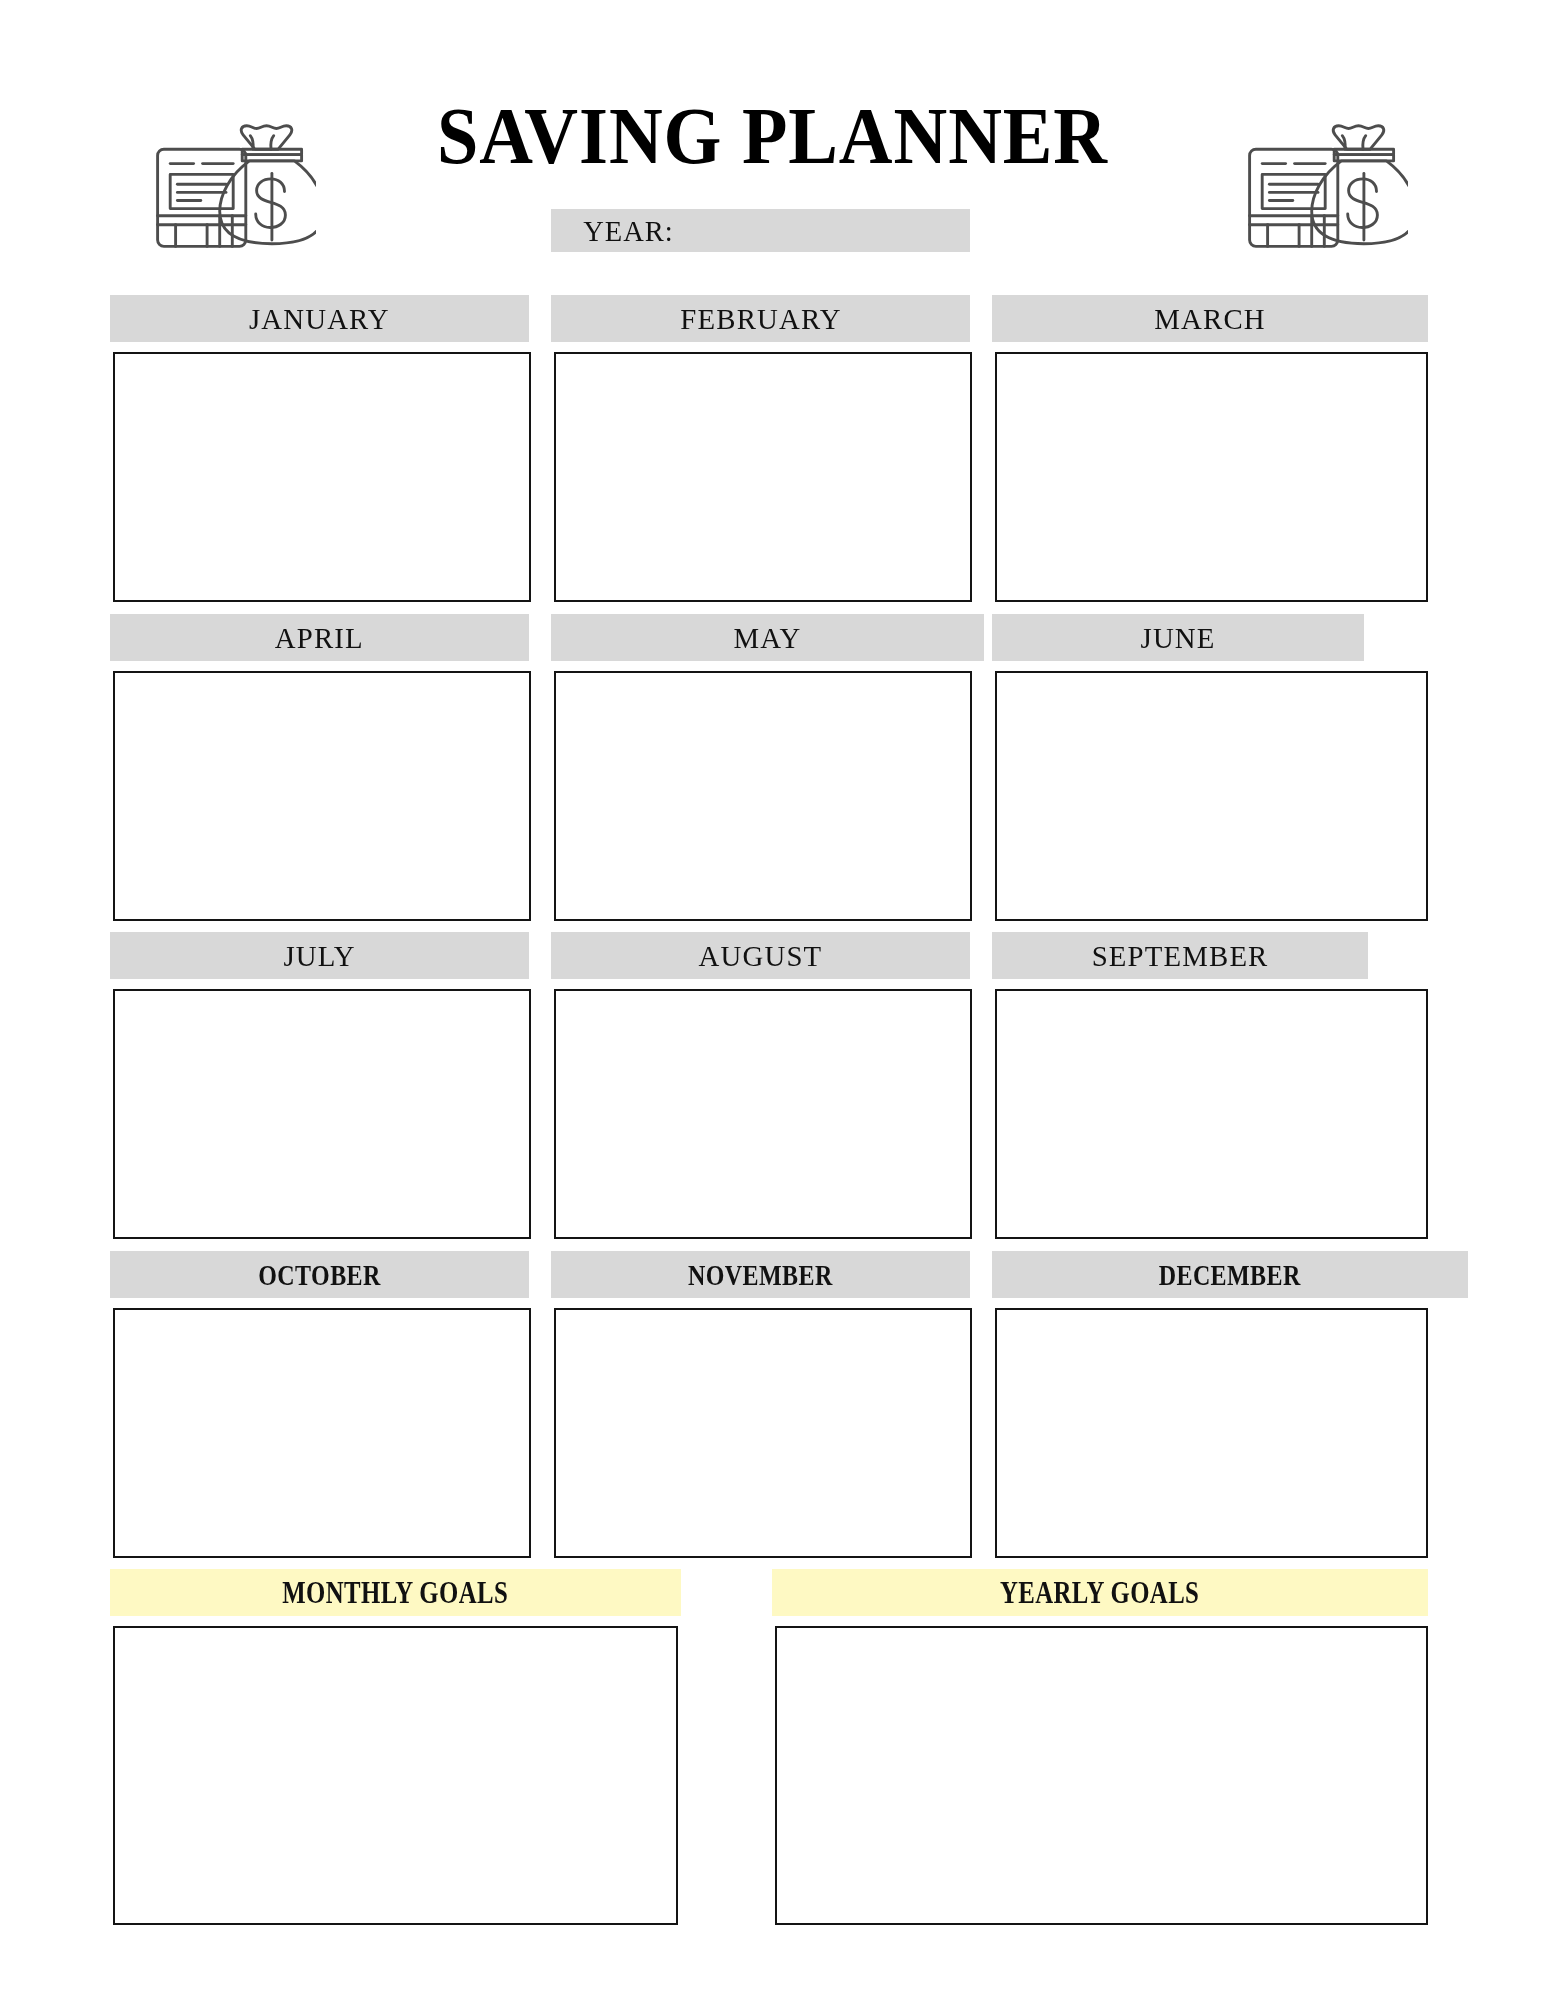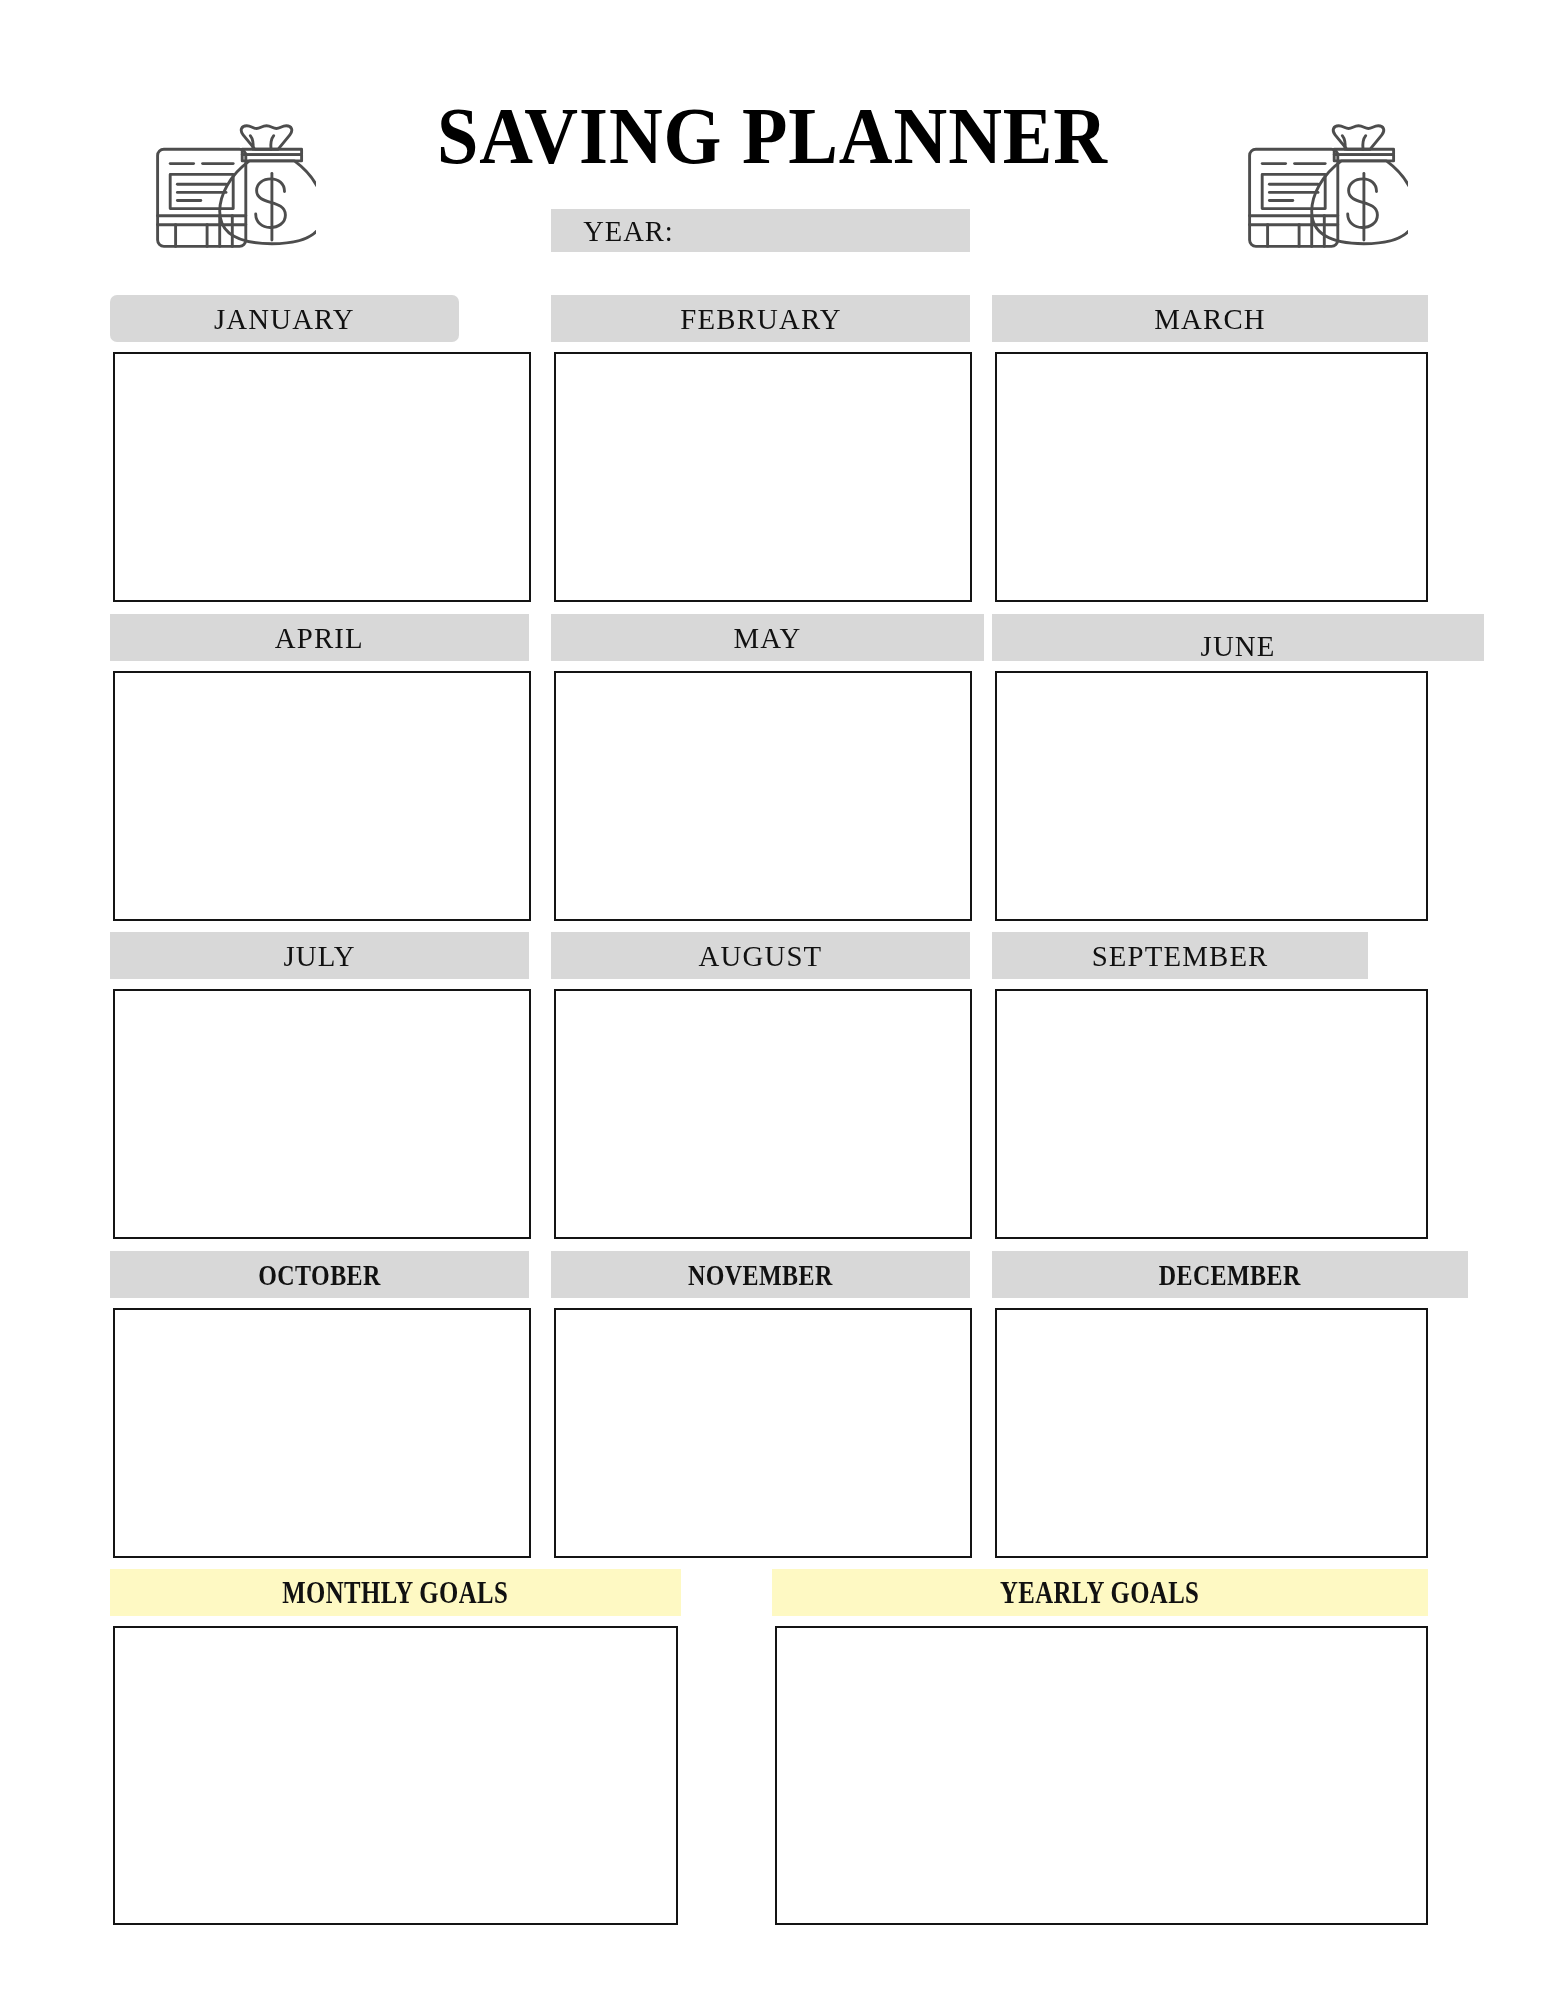--- a/index.html
+++ b/index.html
@@ -219,21 +219,21 @@
     </div>
 
     <div class="year-box">
       <div class="year-label">YEAR:</div>
     </div>
 
   </div>
 
   <div class="grid" id="grid-root">
       <div class="cell" style="left: 110px; top: 295px; width: 419px; height: 307px;">
-        <div class="cell-head" style="width: 349px; border-radius: 7px;">
+        <div class="cell-head" style="width: 419px;">
           <span>JANUARY</span>
         </div>
         <div class="cell-body" style="left: 3px; top: 57px; width: 418px; height: 250px;"></div>
       </div>
       <div class="cell" style="left: 551px; top: 295px; width: 419px; height: 307px;">
         <div class="cell-head" style="width: 419px;">
           <span>FEBRUARY</span>
         </div>
         <div class="cell-body" style="left: 3px; top: 57px; width: 418px; height: 250px;"></div>
       </div>
@@ -249,21 +249,21 @@
         </div>
         <div class="cell-body" style="left: 3px; top: 57px; width: 433px; height: 250px;"></div>
       </div>
       <div class="cell" style="left: 551px; top: 614px; width: 419px; height: 307px;">
         <div class="cell-head" style="width: 433px;">
           <span>MAY</span>
         </div>
         <div class="cell-body" style="left: 3px; top: 57px; width: 418px; height: 250px;"></div>
       </div>
       <div class="cell" style="left: 992px; top: 614px; width: 436px; height: 307px;">
-        <div class="cell-head" style="width: 492px; align-items: flex-end;">
+        <div class="cell-head" style="width: 372px;">
           <span>JUNE</span>
         </div>
         <div class="cell-body" style="left: 3px; top: 57px; width: 433px; height: 250px;"></div>
       </div>
       <div class="cell" style="left: 110px; top: 932px; width: 419px; height: 307px;">
         <div class="cell-head" style="width: 419px;">
           <span>JULY</span>
         </div>
         <div class="cell-body" style="left: 3px; top: 57px; width: 418px; height: 250px;"></div>
       </div>

